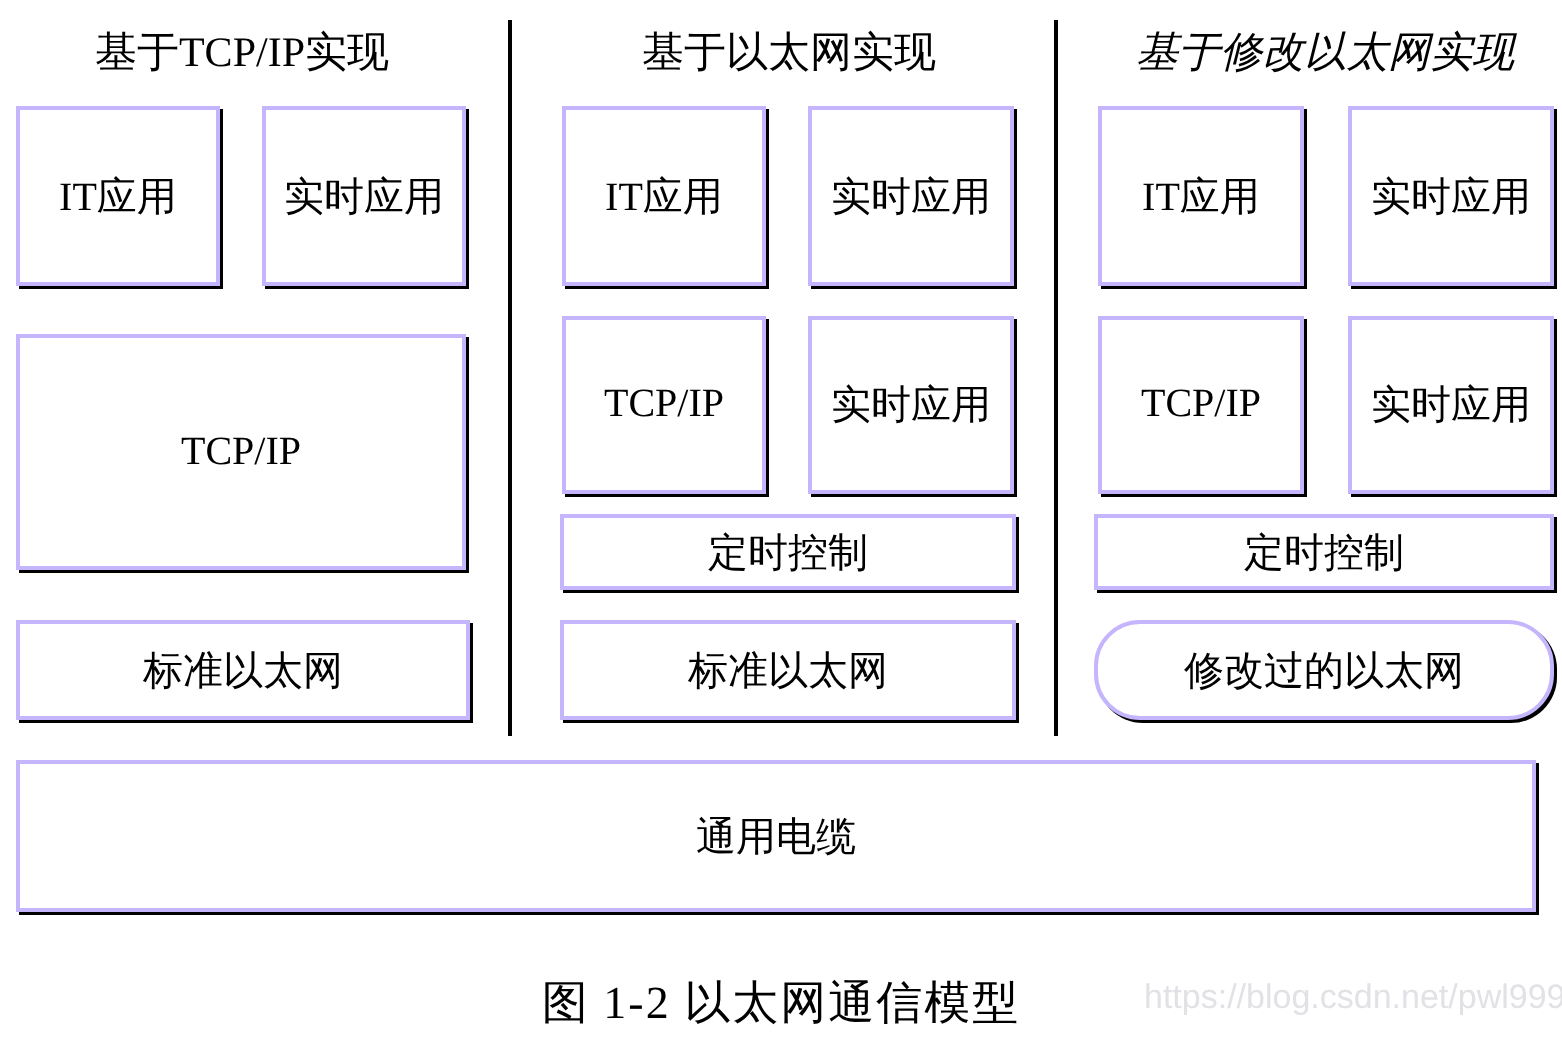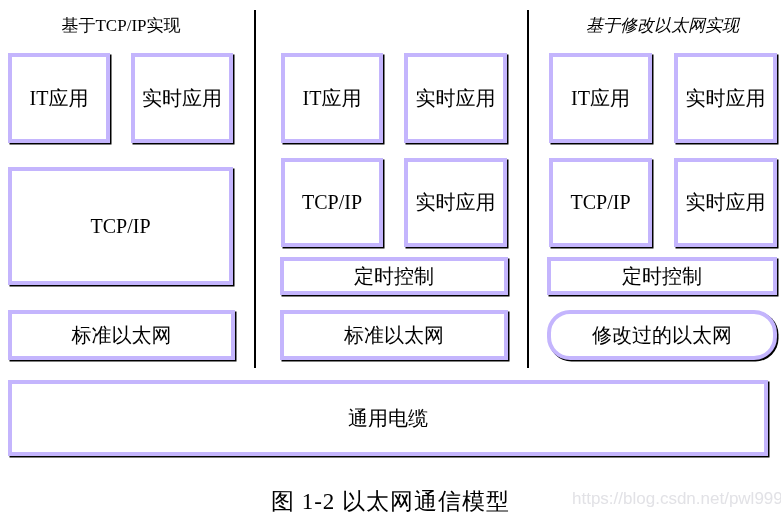--- a/index.html
+++ b/index.html
@@ -12,26 +12,26 @@
     width: 781px;
     height: 522px;
     background: #ffffff;
     font-family: "Liberation Serif", "DejaVu Serif", serif;
     color: #000000;
     overflow: hidden;
   }
   .abs { position: absolute; box-sizing: border-box; }
   .col-title {
     text-align: center;
-    font-size: 17px;
+    font-size: 21px;
     line-height: 26px;
     white-space: nowrap;
   }
   .dbox {
-    border: 4px solid #c4b5fd;
+    border: 2px solid #c4b5fd;
     box-shadow: 1.5px 1.5px 0 #000000;
     background: #ffffff;
     display: flex;
     align-items: center;
     justify-content: center;
     font-size: 20px;
     white-space: nowrap;
   }
   .divider {
     width: 2px;
@@ -50,20 +50,21 @@
     color: #e2e2e6;
     white-space: nowrap;
   }
 </style>
 </head>
 <body>
 
 <div id="canvas">
 
   <div class="abs col-title" style="left:8px; top:13px; width:226px;">基于TCP/IP实现</div>
+  <div class="abs col-title" style="left:281px; top:13px; width:227px;">基于以太网实现</div>
   <div class="abs col-title" style="left:548px; top:13px; width:229px;font-style:italic;">基于修改以太网实现</div>
 
   <div class="abs divider" style="left:254px; top:10px; height:358px;"></div>
   <div class="abs divider" style="left:527px; top:10px; height:358px;"></div>
 
   <div class="abs dbox" style="left:8px; top:53px; width:102px; height:90px;">IT应用</div>
   <div class="abs dbox" style="left:131px; top:53px; width:102px; height:90px;">实时应用</div>
   <div class="abs dbox" style="left:8px; top:167px; width:225px; height:118px;">TCP/IP</div>
   <div class="abs dbox" style="left:8px; top:310px; width:227px; height:50px;">标准以太网</div>
 

